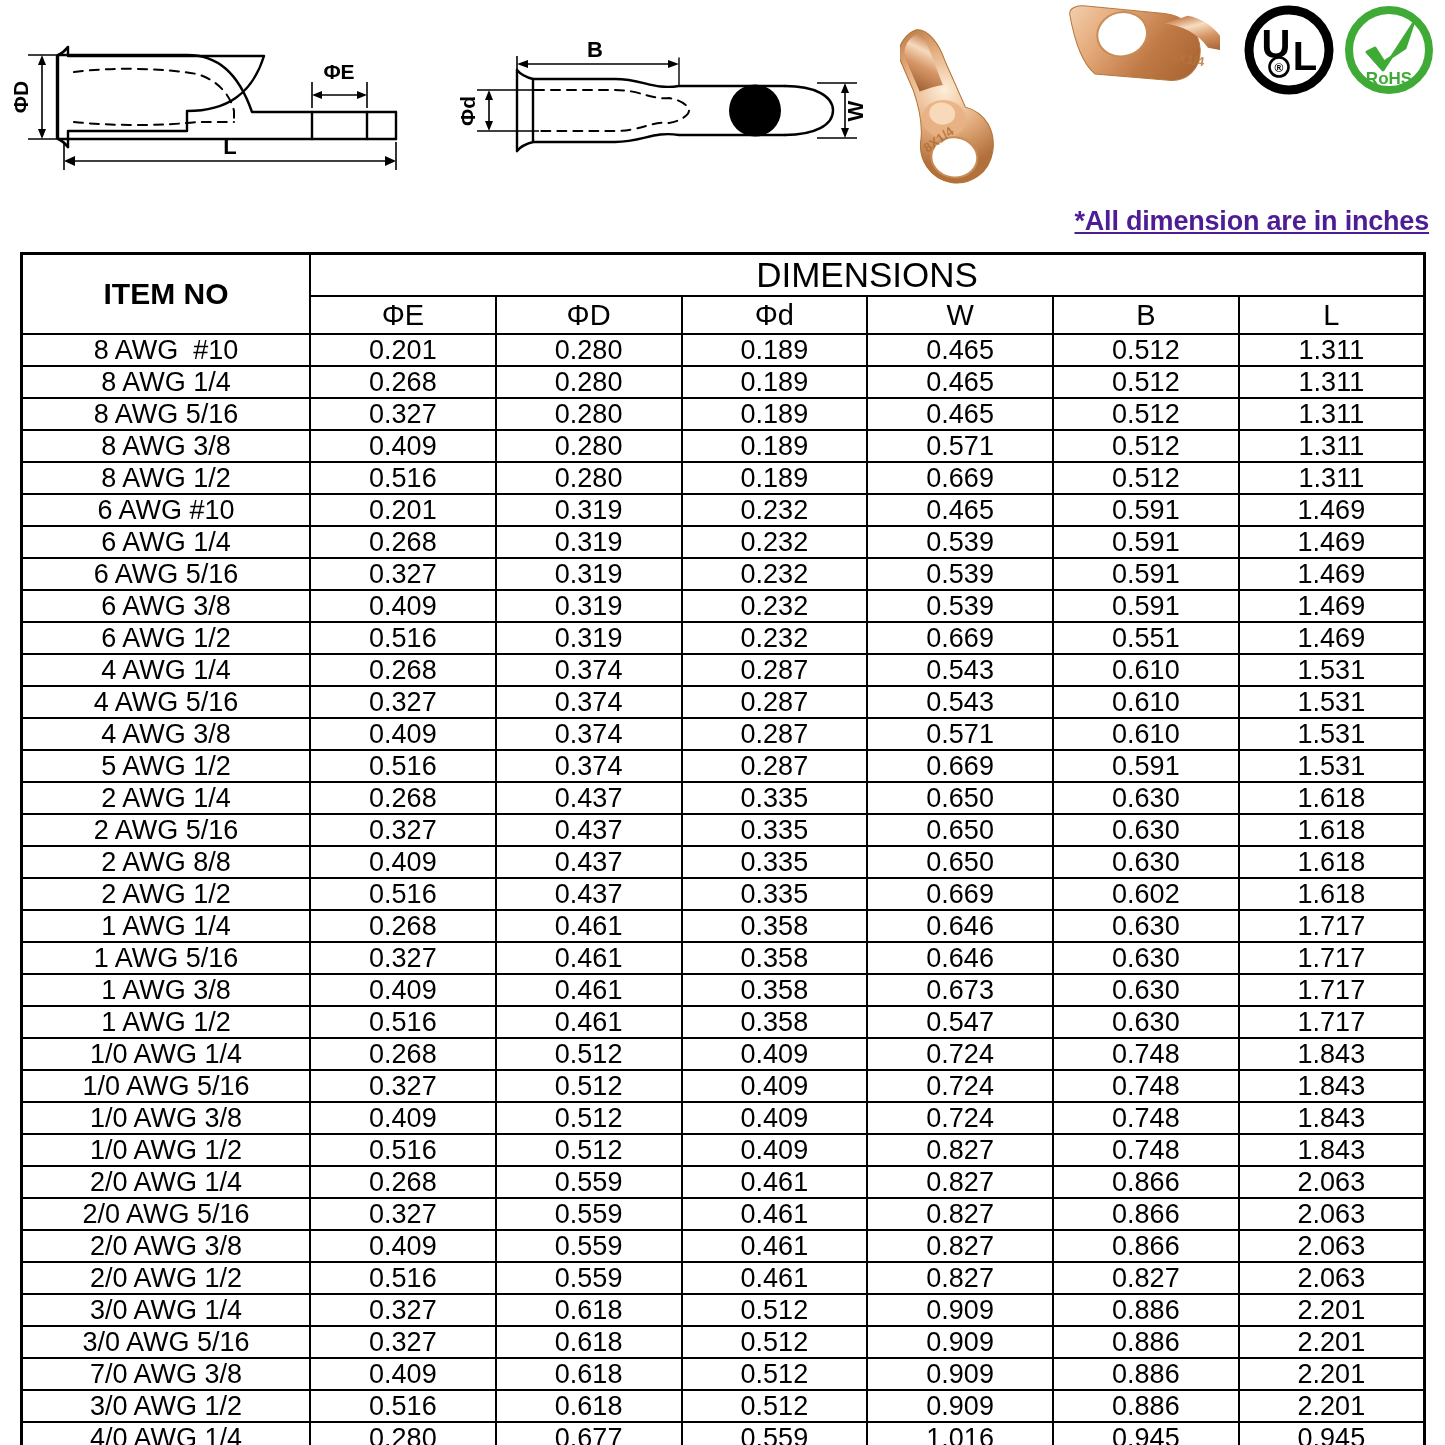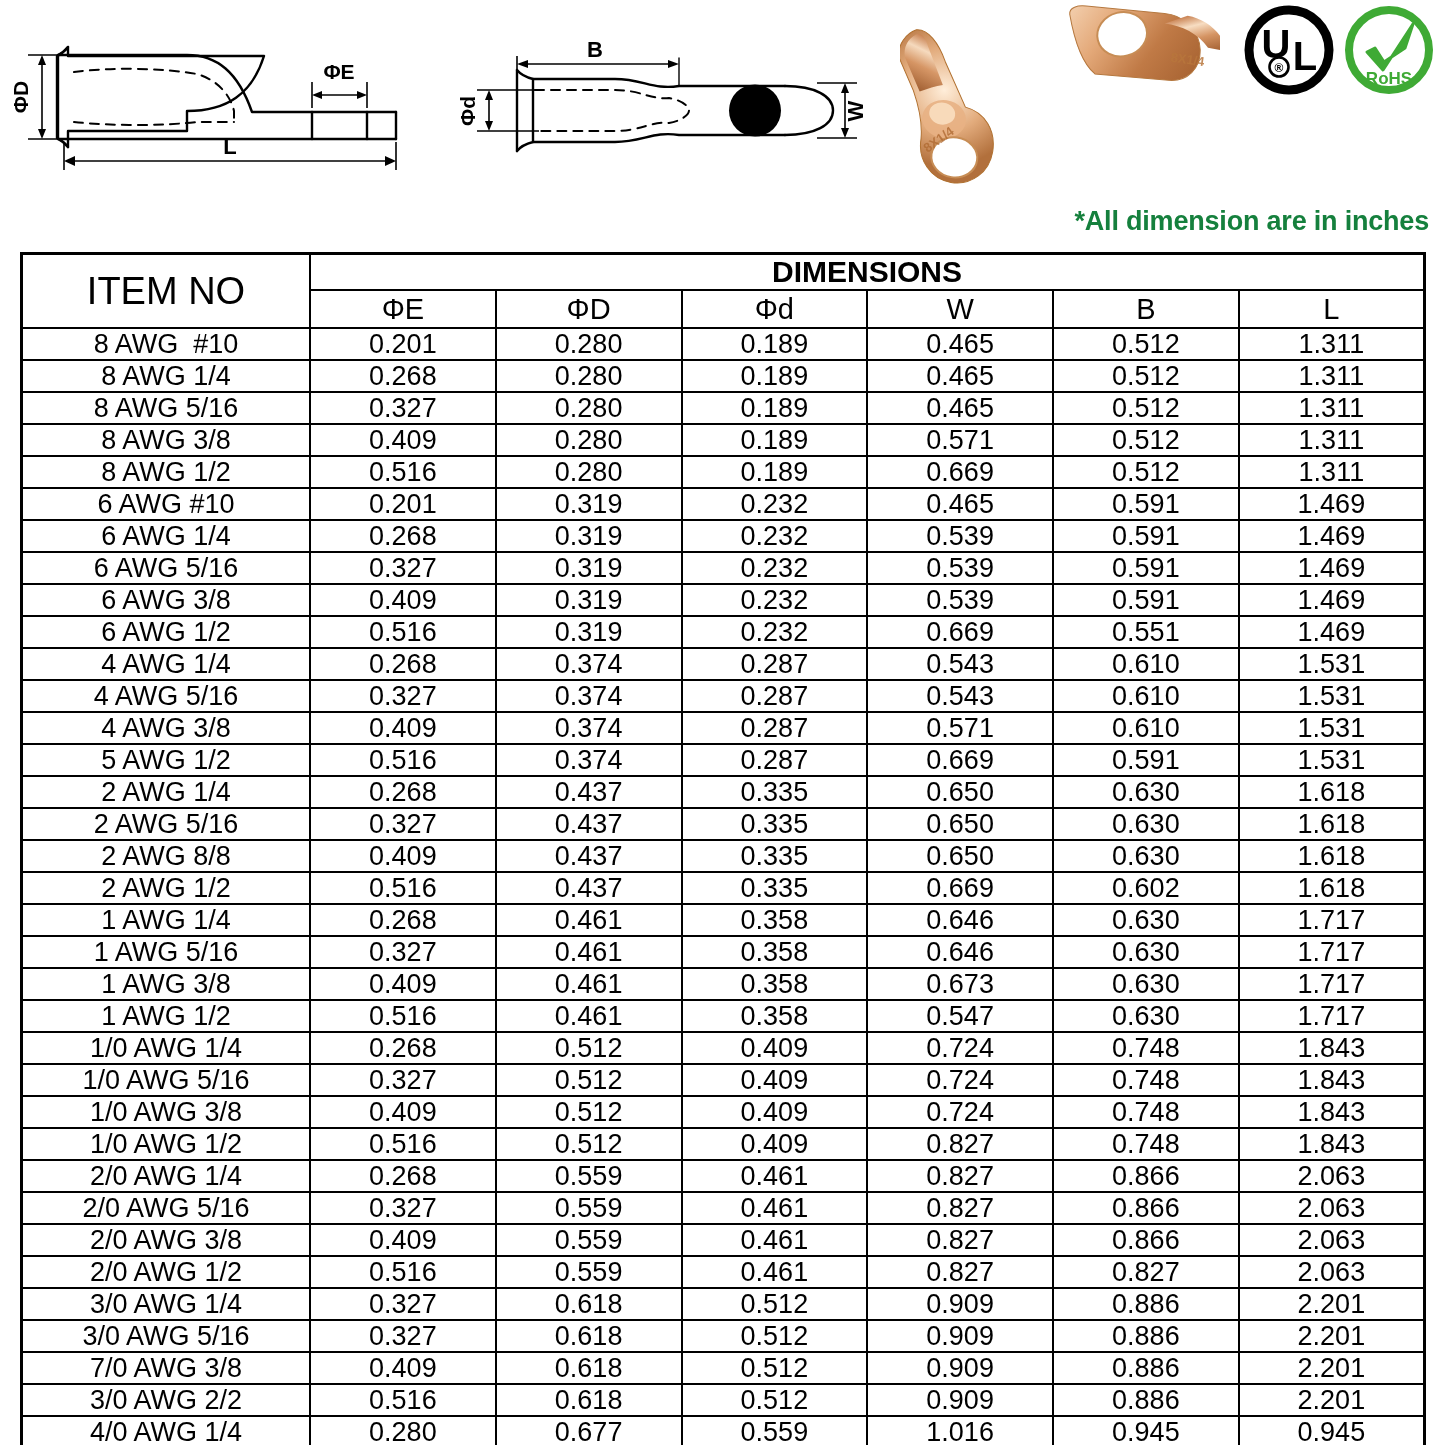--- a/index.html
+++ b/index.html
@@ -44,26 +44,27 @@
   }
   #ul-badge  { position: absolute; left: 0;   top: 0; }
   #rohs-badge{ position: absolute; left: 100px; top: 0; }
 
   
   #dimension-note {
     position: absolute;
     left: 0; top: 206px;
     width: 1429px;
     text-align: right;
-    color: #15803d;
+    color: #4c1d95;
     font-size: 27px;
     font-weight: bold;
     font-family: "Liberation Sans", sans-serif;
     letter-spacing: -0.2px;
     white-space: nowrap;
+    text-decoration: underline;
   }
 
   
   #spec-table-wrap {
     position: absolute;
     left: 20px;
     top: 252px;
     width: 1406px;
   }
   table#spec-table {
@@ -78,27 +79,27 @@
     vertical-align: middle;
     font-family: "Liberation Sans", sans-serif;
     color: #000;
     padding: 0;
   }
   table#spec-table {
     border: 3px solid #000;
   }
   th.item-head {
     width: 286px;
-    font-size: 38px;
-    font-weight: normal;
-    height: 68px;
-  }
-  th.dim-group {
     font-size: 30px;
     font-weight: bold;
+    height: 68px;
+  }
+  th.dim-group {
+    font-size: 35px;
+    font-weight: normal;
     height: 32px;
   }
   th.dim-col {
     font-size: 29px;
     font-weight: normal;
     height: 36px;
     width: 186px;
   }
   td.item-cell {
     font-size: 27px;
@@ -592,21 +593,21 @@
         <tr>
           <td class="item-cell">7/0 AWG 3/8</td>
           <td class="val-cell">0.409</td>
           <td class="val-cell">0.618</td>
           <td class="val-cell">0.512</td>
           <td class="val-cell">0.909</td>
           <td class="val-cell">0.886</td>
           <td class="val-cell">2.201</td>
         </tr>
         <tr>
-          <td class="item-cell">3/0 AWG 2/2</td>
+          <td class="item-cell">3/0 AWG 1/2</td>
           <td class="val-cell">0.516</td>
           <td class="val-cell">0.618</td>
           <td class="val-cell">0.512</td>
           <td class="val-cell">0.909</td>
           <td class="val-cell">0.886</td>
           <td class="val-cell">2.201</td>
         </tr>
         <tr>
           <td class="item-cell">4/0 AWG 1/4</td>
           <td class="val-cell">0.280</td>

